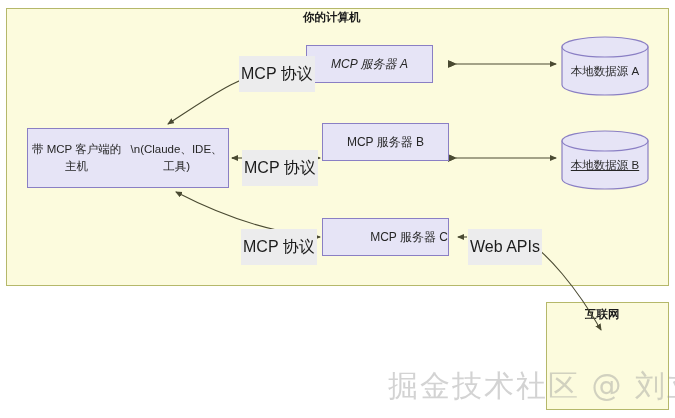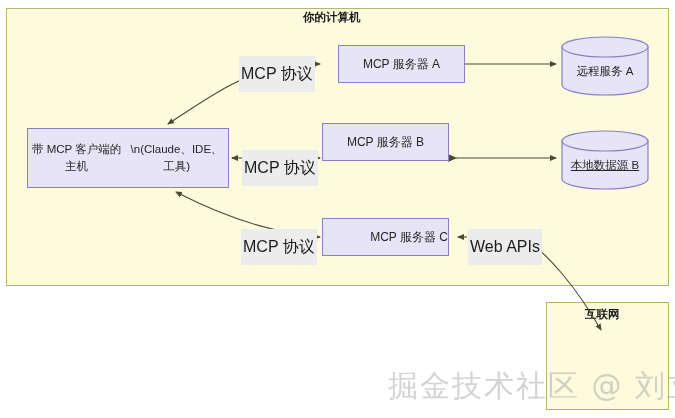--- a/index.html
+++ b/index.html
@@ -121,36 +121,36 @@
     <line x1="467" y1="237" x2="458" y2="237" stroke="#4a4a32" stroke-width="1.1" marker-end="url(#arrowhead)"></line>
 
     <path d="M527,240 C548,255 575,285 601,330" fill="none" stroke="#4a4a32" stroke-width="1.1" marker-end="url(#arrowhead)"></path>
   </svg>
 
   <div class="node-box host" style="left:27px; top:128px; width:202px; height:60px;">
     <span>带 MCP 客户端的主机</span>
     <span>\n(Claude、IDE、工具)</span>
   </div>
 
-  <div class="node-box" style="left:338px; top:45px; width:127px; height:38px;">
+  <div class="node-box" style="left:306px; top:45px; width:127px; height:38px;font-style:italic;">
     <span>MCP 服务器 A</span>
   </div>
   <div class="node-box" style="left:322px; top:123px; width:127px; height:38px;">
     <span>MCP 服务器 B</span>
   </div>
   <div class="node-box" style="left:322px; top:218px; width:127px; height:38px;justify-content:flex-end;">
     <span>MCP 服务器 C</span>
   </div>
 
   <div class="cyl" style="left:560px; top:36px; width:90px; height:60px;">
     <svg width="90" height="60" viewBox="0 0 90 60">
       <path d="M2,11 L2,49 A43,10 0 0 0 88,49 L88,11 z" fill="#e6e4f6" stroke="#8a7fc4" stroke-width="1.2"></path>
       <ellipse cx="45" cy="11" rx="43" ry="10" fill="#e6e4f6" stroke="#8a7fc4" stroke-width="1.2"></ellipse>
     </svg>
-    <div class="cyl-label" style="top:28px;">远程服务 A</div>
+    <div class="cyl-label" style="top:28px;">本地数据源 A</div>
   </div>
 
   <div class="cyl" style="left:560px; top:130px; width:90px; height:60px;">
     <svg width="90" height="60" viewBox="0 0 90 60">
       <path d="M2,11 L2,49 A43,10 0 0 0 88,49 L88,11 z" fill="#e6e4f6" stroke="#8a7fc4" stroke-width="1.2"></path>
       <ellipse cx="45" cy="11" rx="43" ry="10" fill="#e6e4f6" stroke="#8a7fc4" stroke-width="1.2"></ellipse>
     </svg>
     <div class="cyl-label" style="top:28px;text-decoration:underline;">本地数据源 B</div>
   </div>
 

